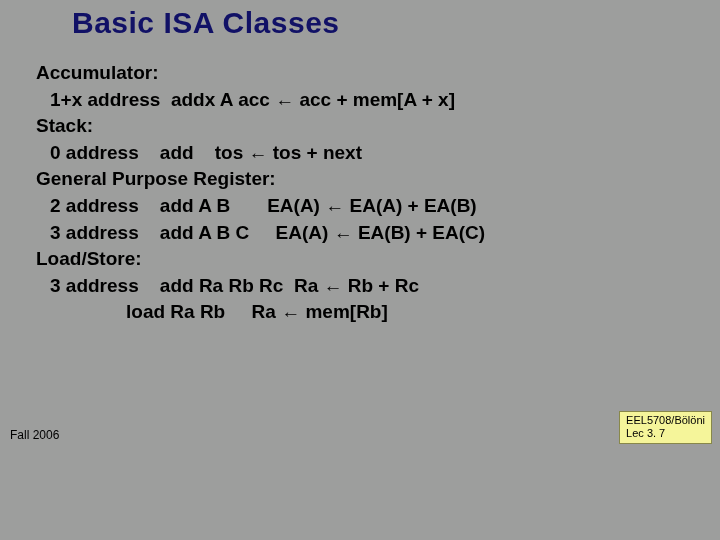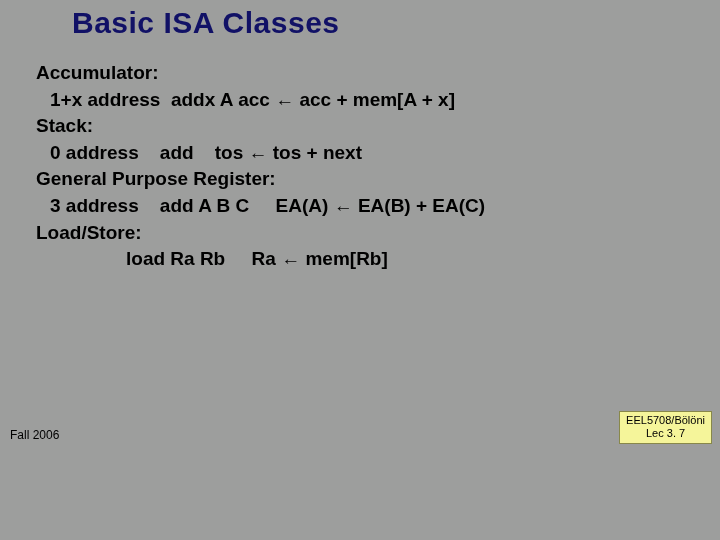--- a/index.html
+++ b/index.html
@@ -51,43 +51,45 @@
   }
   .footer-right {
     position: absolute;
     right: 8px;
     bottom: 8px;
     background: #f5f59a;
     border: 1px solid #88884a;
     padding: 2px 6px;
     font-family: Arial, Helvetica, sans-serif;
     font-size: 11px;
-    text-align: center;
+    text-align: left;
     line-height: 1.25;
     color: #000;
     font-weight: normal;
   }
 </style>
 </head>
 <body>
 
 <div class="slide">
   <div class="title">Basic ISA Classes</div>
 
   <div class="content">
     <div class="row heading">Accumulator:</div>
     <div class="row indent1">1+x address  addx A acc ← acc + mem[A + x]</div>
 
     <div class="row heading">Stack:</div>
     <div class="row indent1">0 address    add    tos ← tos + next</div>
 
     <div class="row heading">General Purpose Register:</div>
+    <div class="row indent1">2 address    add A B       EA(A) ← EA(A) + EA(B)</div>
     <div class="row indent1">3 address    add A B C     EA(A) ← EA(B) + EA(C)</div>
 
     <div class="row heading">Load/Store:</div>
+    <div class="row indent1">3 address    add Ra Rb Rc  Ra ← Rb + Rc</div>
     <div class="row indent2">load Ra Rb     Ra ← mem[Rb]</div>
   </div>
 
   <div class="footer-left">Fall 2006</div>
   <div class="footer-right">
     <div>EEL5708/Bölöni</div>
     <div>Lec 3. 7</div>
   </div>
 </div>
 

